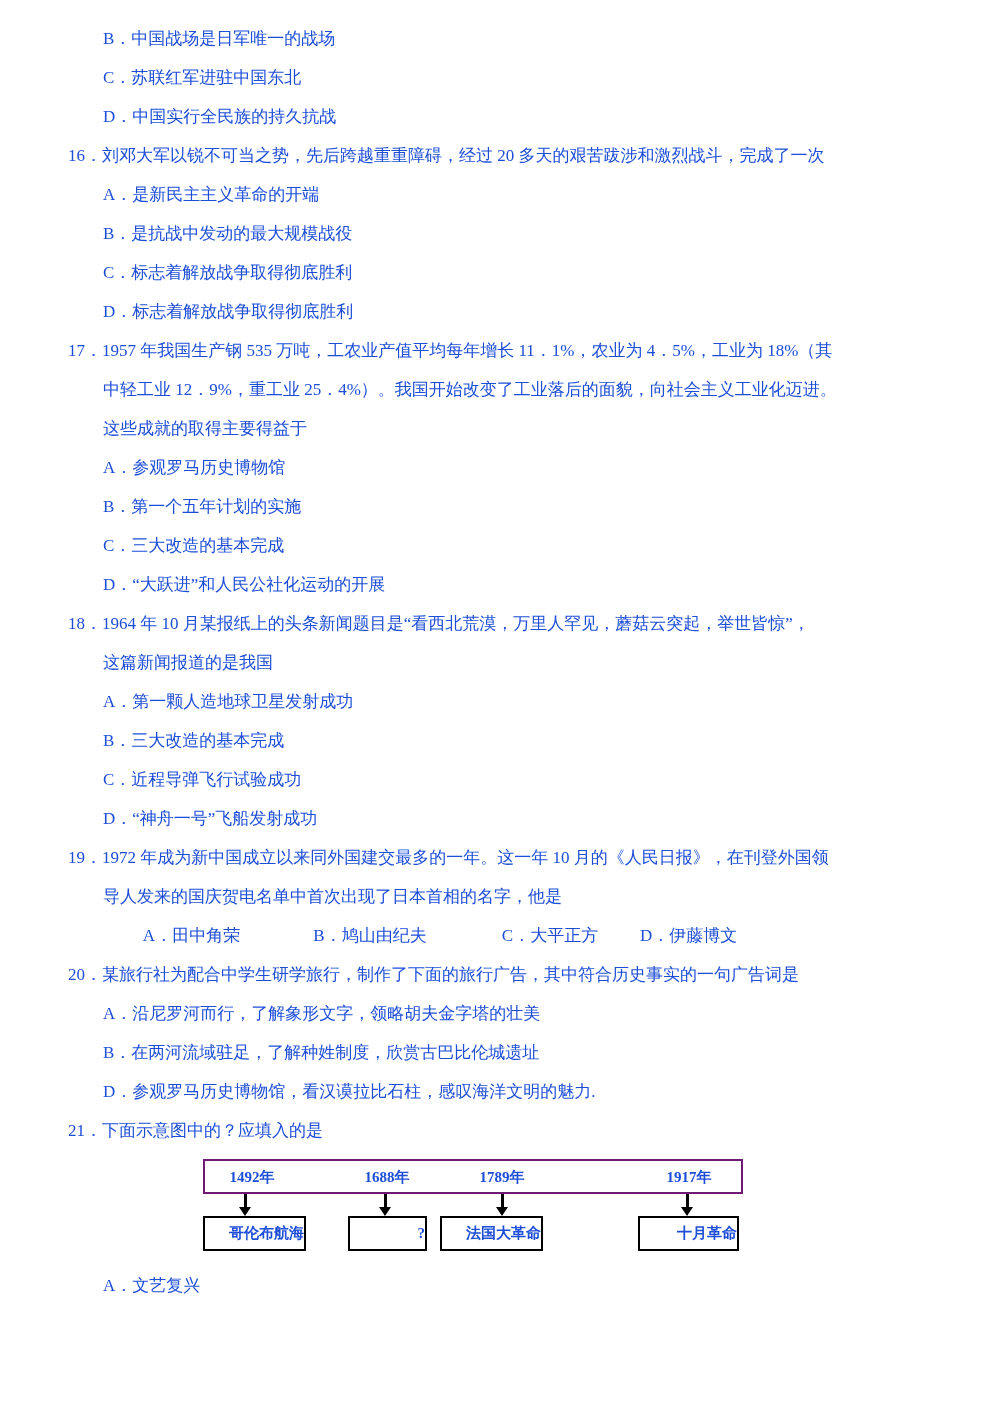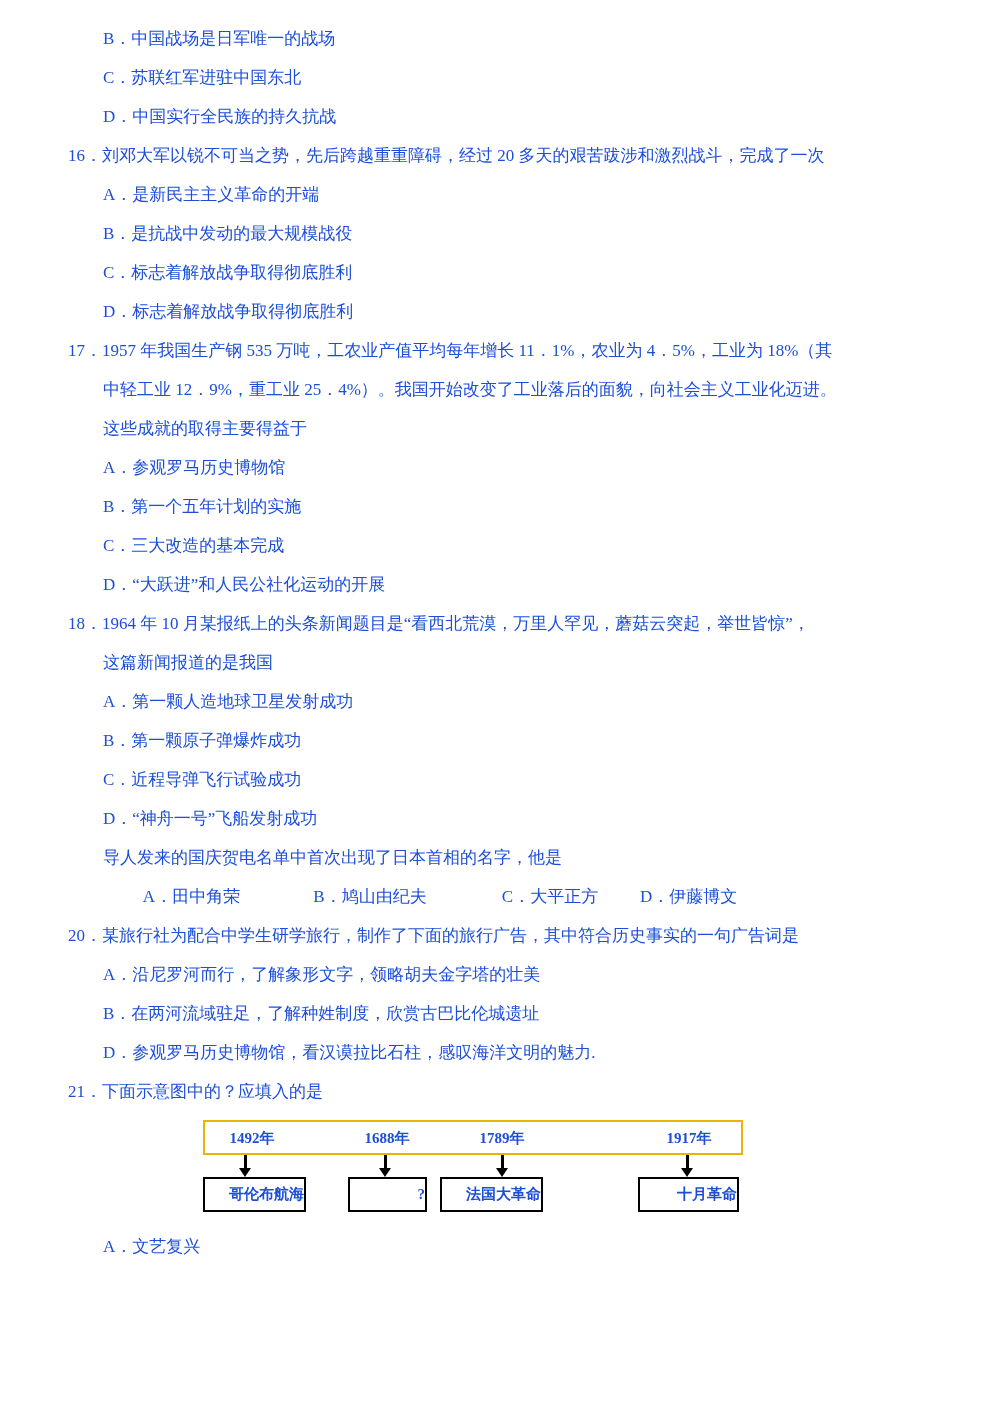--- a/index.html
+++ b/index.html
@@ -43,21 +43,21 @@
     position: relative;
     margin-left: 203px;
     margin-top: 9px;
     width: 545px;
     height: 93px;
   }
   .tl-top {
     position: absolute;
     left: 0; top: 0;
     width: 540px; height: 35px;
-    border: 2px solid #eab308;
+    border: 2px solid #701a75;
     box-sizing: border-box;
   }
   .year {
     position: absolute;
     top: 50%;
     transform: translate(-50%, -50%);
     font-weight: bold;
     font-size: 15px;
     white-space: nowrap;
   }
@@ -115,24 +115,25 @@
   <p class="line cont">中轻工业 12．9%，重工业 25．4%）。我国开始改变了工业落后的面貌，向社会主义工业化迈进。</p>
   <p class="line cont">这些成就的取得主要得益于</p>
   <p class="line opt">A．参观罗马历史博物馆</p>
   <p class="line opt">B．第一个五年计划的实施</p>
   <p class="line opt">C．三大改造的基本完成</p>
   <p class="line opt">D．“大跃进”和人民公社化运动的开展</p>
 
   <p class="line num">18．1964 年 10 月某报纸上的头条新闻题目是“看西北荒漠，万里人罕见，蘑菇云突起，举世皆惊”，</p>
   <p class="line cont">这篇新闻报道的是我国</p>
   <p class="line opt">A．第一颗人造地球卫星发射成功</p>
-  <p class="line opt">B．第一颗原子弹爆炸成功</p>
+  <p class="line opt">B．三大改造的基本完成</p>
   <p class="line opt">C．近程导弹飞行试验成功</p>
   <p class="line opt">D．“神舟一号”飞船发射成功</p>
 
+  <p class="line num">19．1972 年成为新中国成立以来同外国建交最多的一年。这一年 10 月的《人民日报》，在刊登外国领</p>
   <p class="line cont">导人发来的国庆贺电名单中首次出现了日本首相的名字，他是</p>
   <div class="opt-row">
     <span class="opt-cell c1">A．田中角荣</span>
     <span class="opt-cell c2">B．鸠山由纪夫</span>
     <span class="opt-cell c3">C．大平正方</span>
     <span class="opt-cell c4">D．伊藤博文</span>
   </div>
 
   <p class="line num">20．某旅行社为配合中学生研学旅行，制作了下面的旅行广告，其中符合历史事实的一句广告词是</p>
   <p class="line opt">A．沿尼罗河而行，了解象形文字，领略胡夫金字塔的壮美</p>

